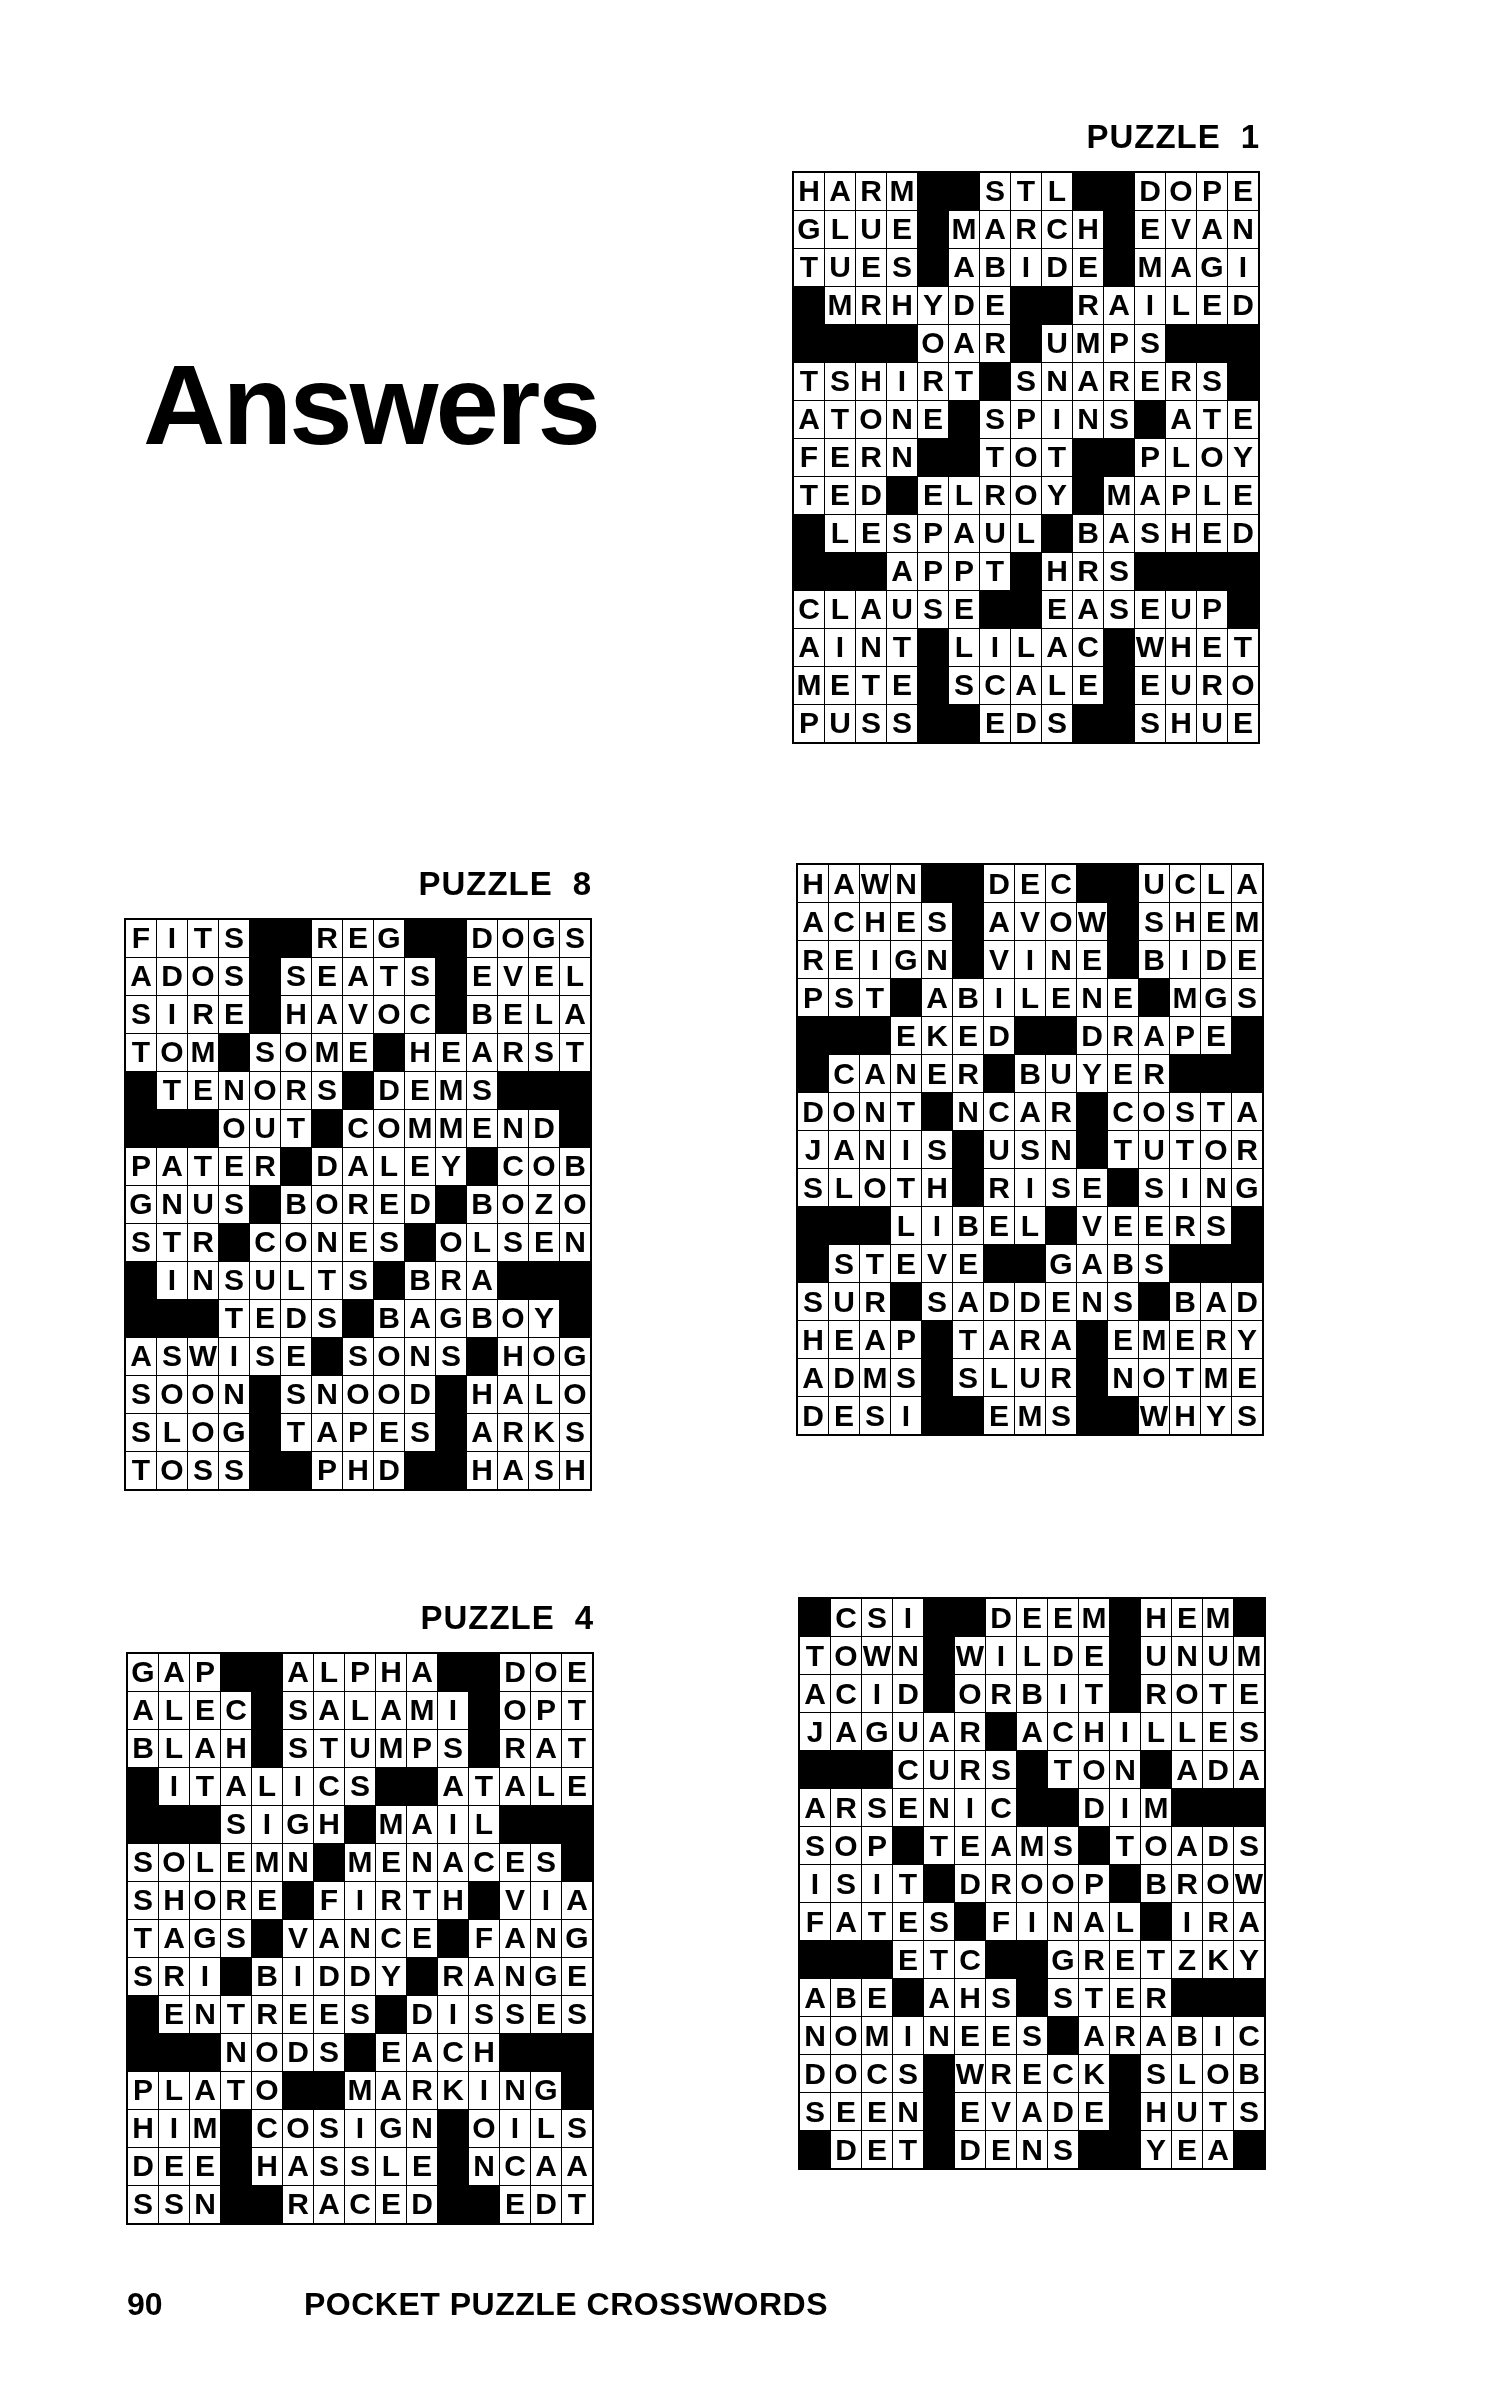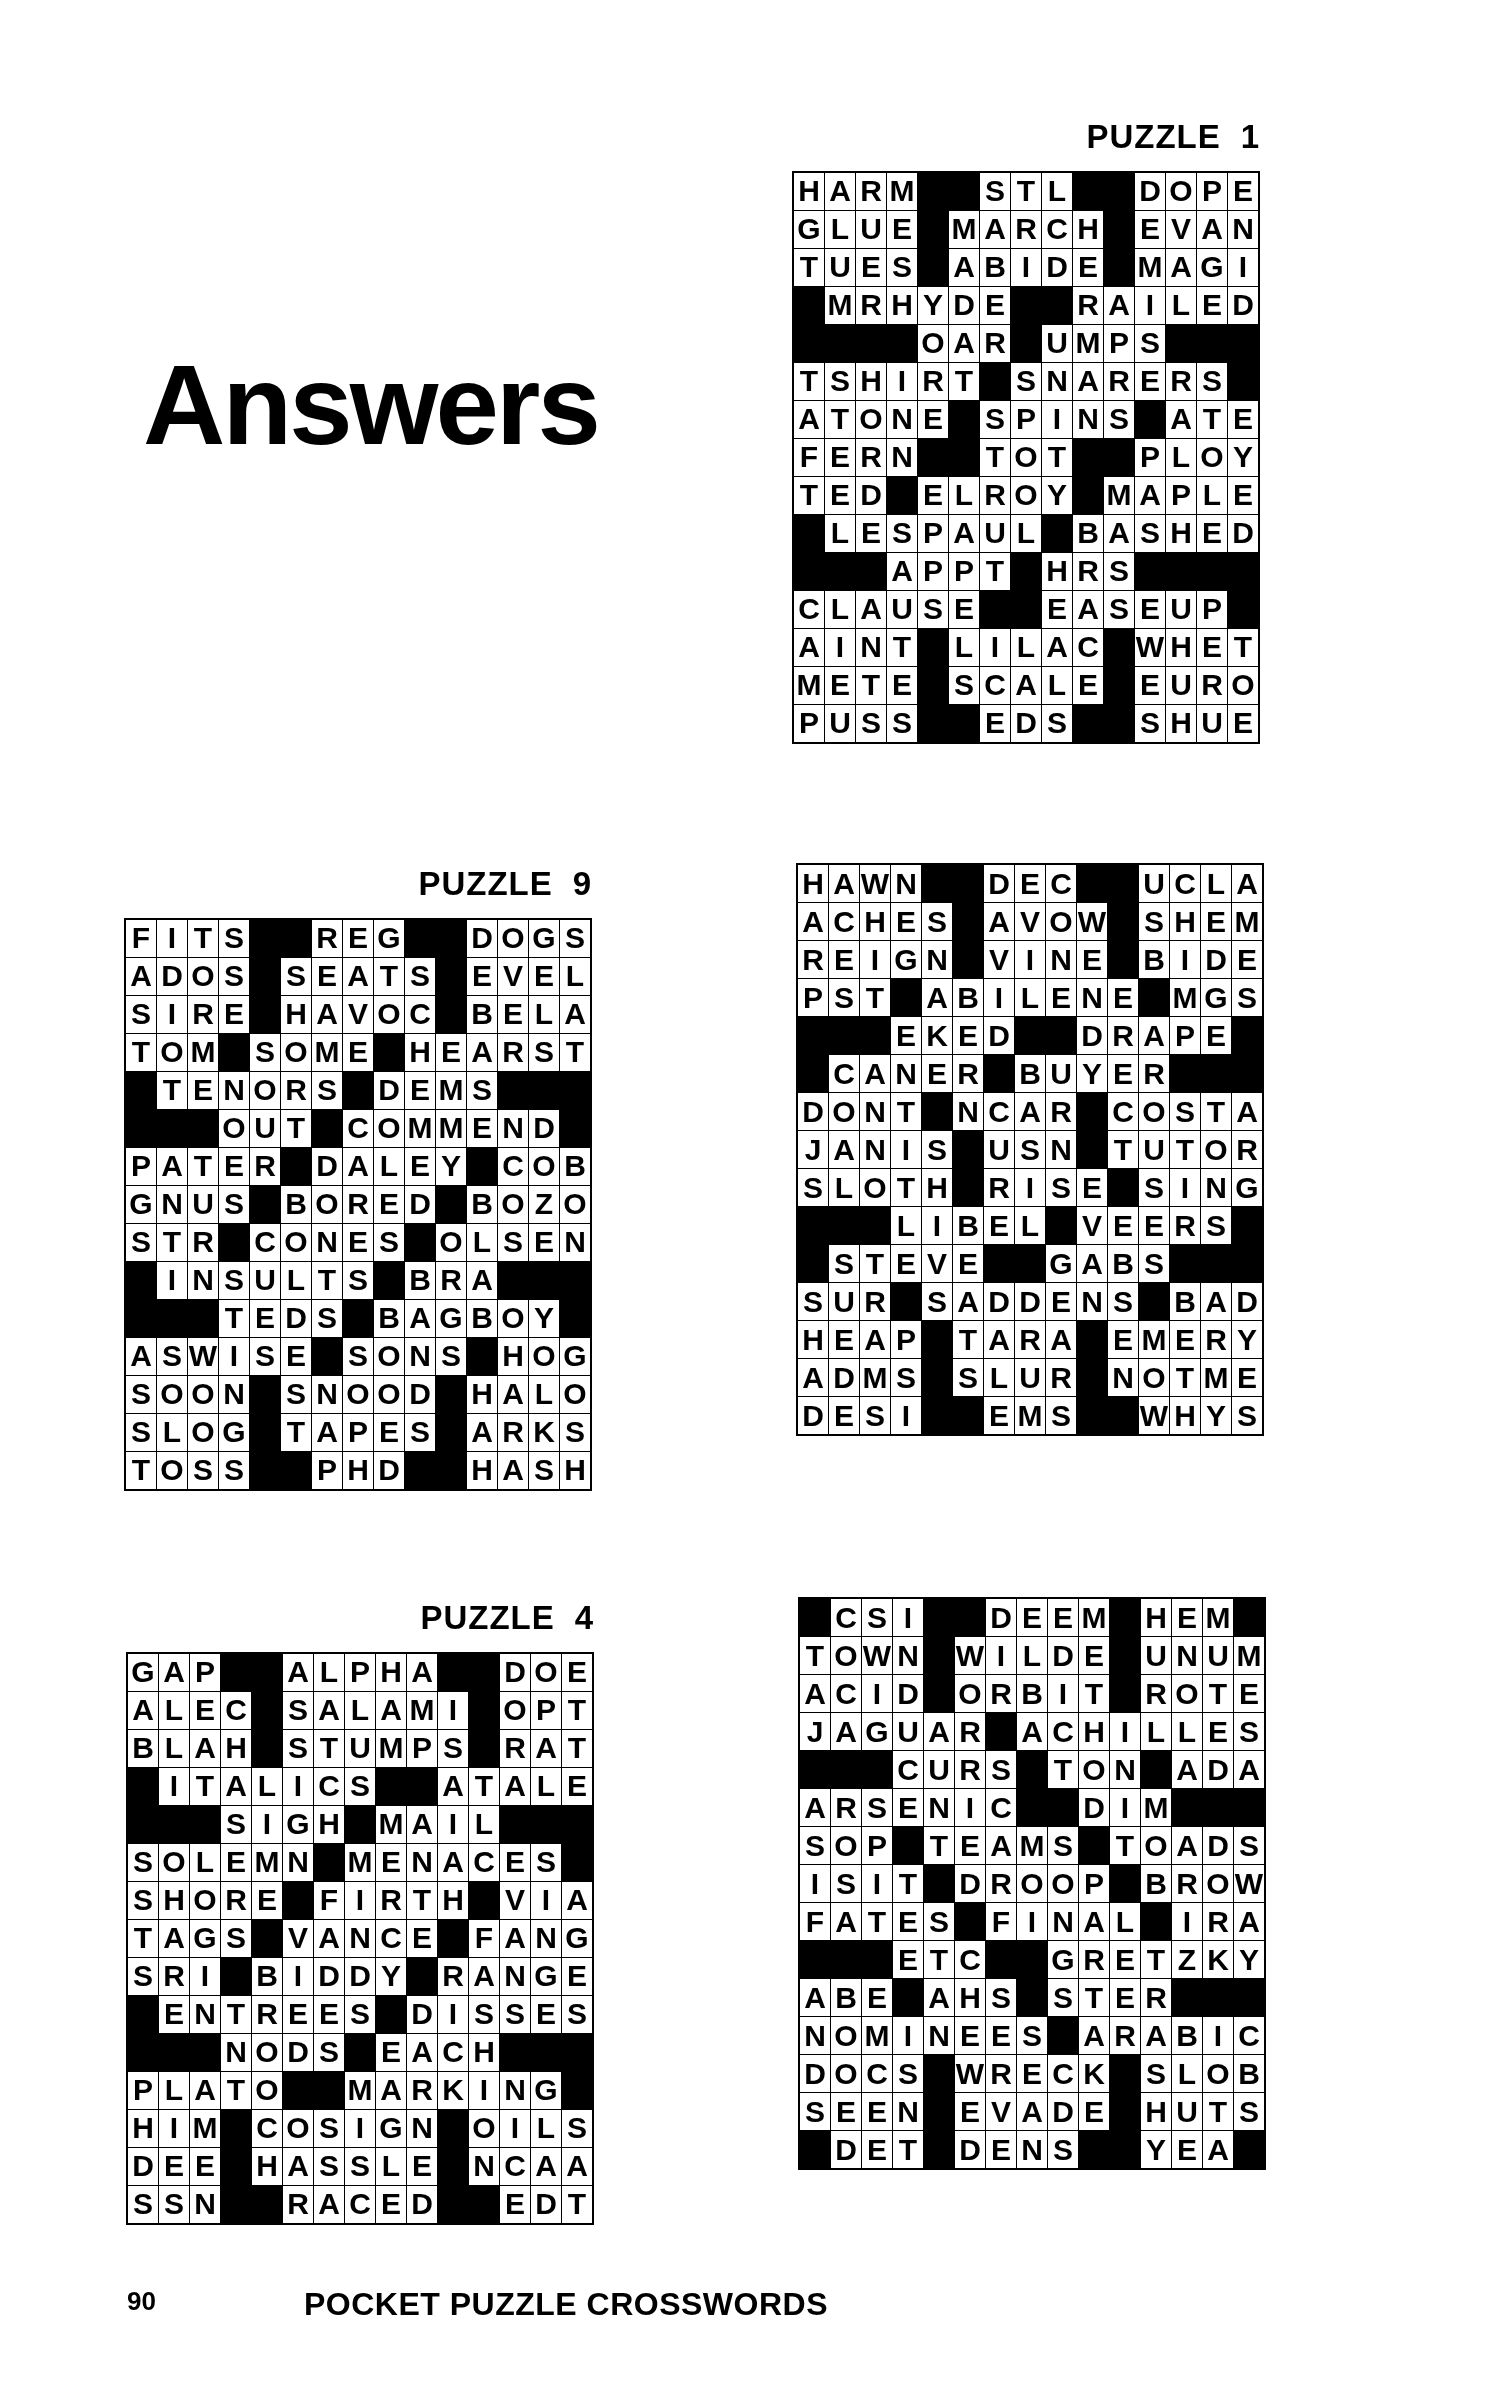--- a/index.html
+++ b/index.html
@@ -53,21 +53,21 @@
   .cell.black { background: #000; }
   .page-footer {
     position: absolute;
     left: 0; top: 2286px;
     width: 100%;
     font-weight: bold;
   }
   .page-number {
     position: absolute;
     left: 127px; top: 0;
-    font-size: 26px;
+    font-size: 32px;
   }
   .book-title {
     position: absolute;
     left: 304px; top: 0;
     font-size: 32px;
     letter-spacing: 0.5px;
   }
   
   #puzzle-1 { left: 792px; top: 116px; }
   #puzzle-2 { left: 124px; top: 863px; }
@@ -305,21 +305,21 @@
       <div class="cell black"></div>
       <div class="cell black"></div>
       <div class="cell">S</div>
       <div class="cell">H</div>
       <div class="cell">U</div>
       <div class="cell">E</div>
     </div>
 </section>
 
 <section class="puzzle" id="puzzle-2">
-  <h2 class="puzzle-title">PUZZLE 9</h2>
+  <h2 class="puzzle-title">PUZZLE 8</h2>
   <div class="xw">
       <div class="cell">F</div>
       <div class="cell">I</div>
       <div class="cell">T</div>
       <div class="cell">S</div>
       <div class="cell black"></div>
       <div class="cell black"></div>
       <div class="cell">R</div>
       <div class="cell">E</div>
       <div class="cell">G</div>

